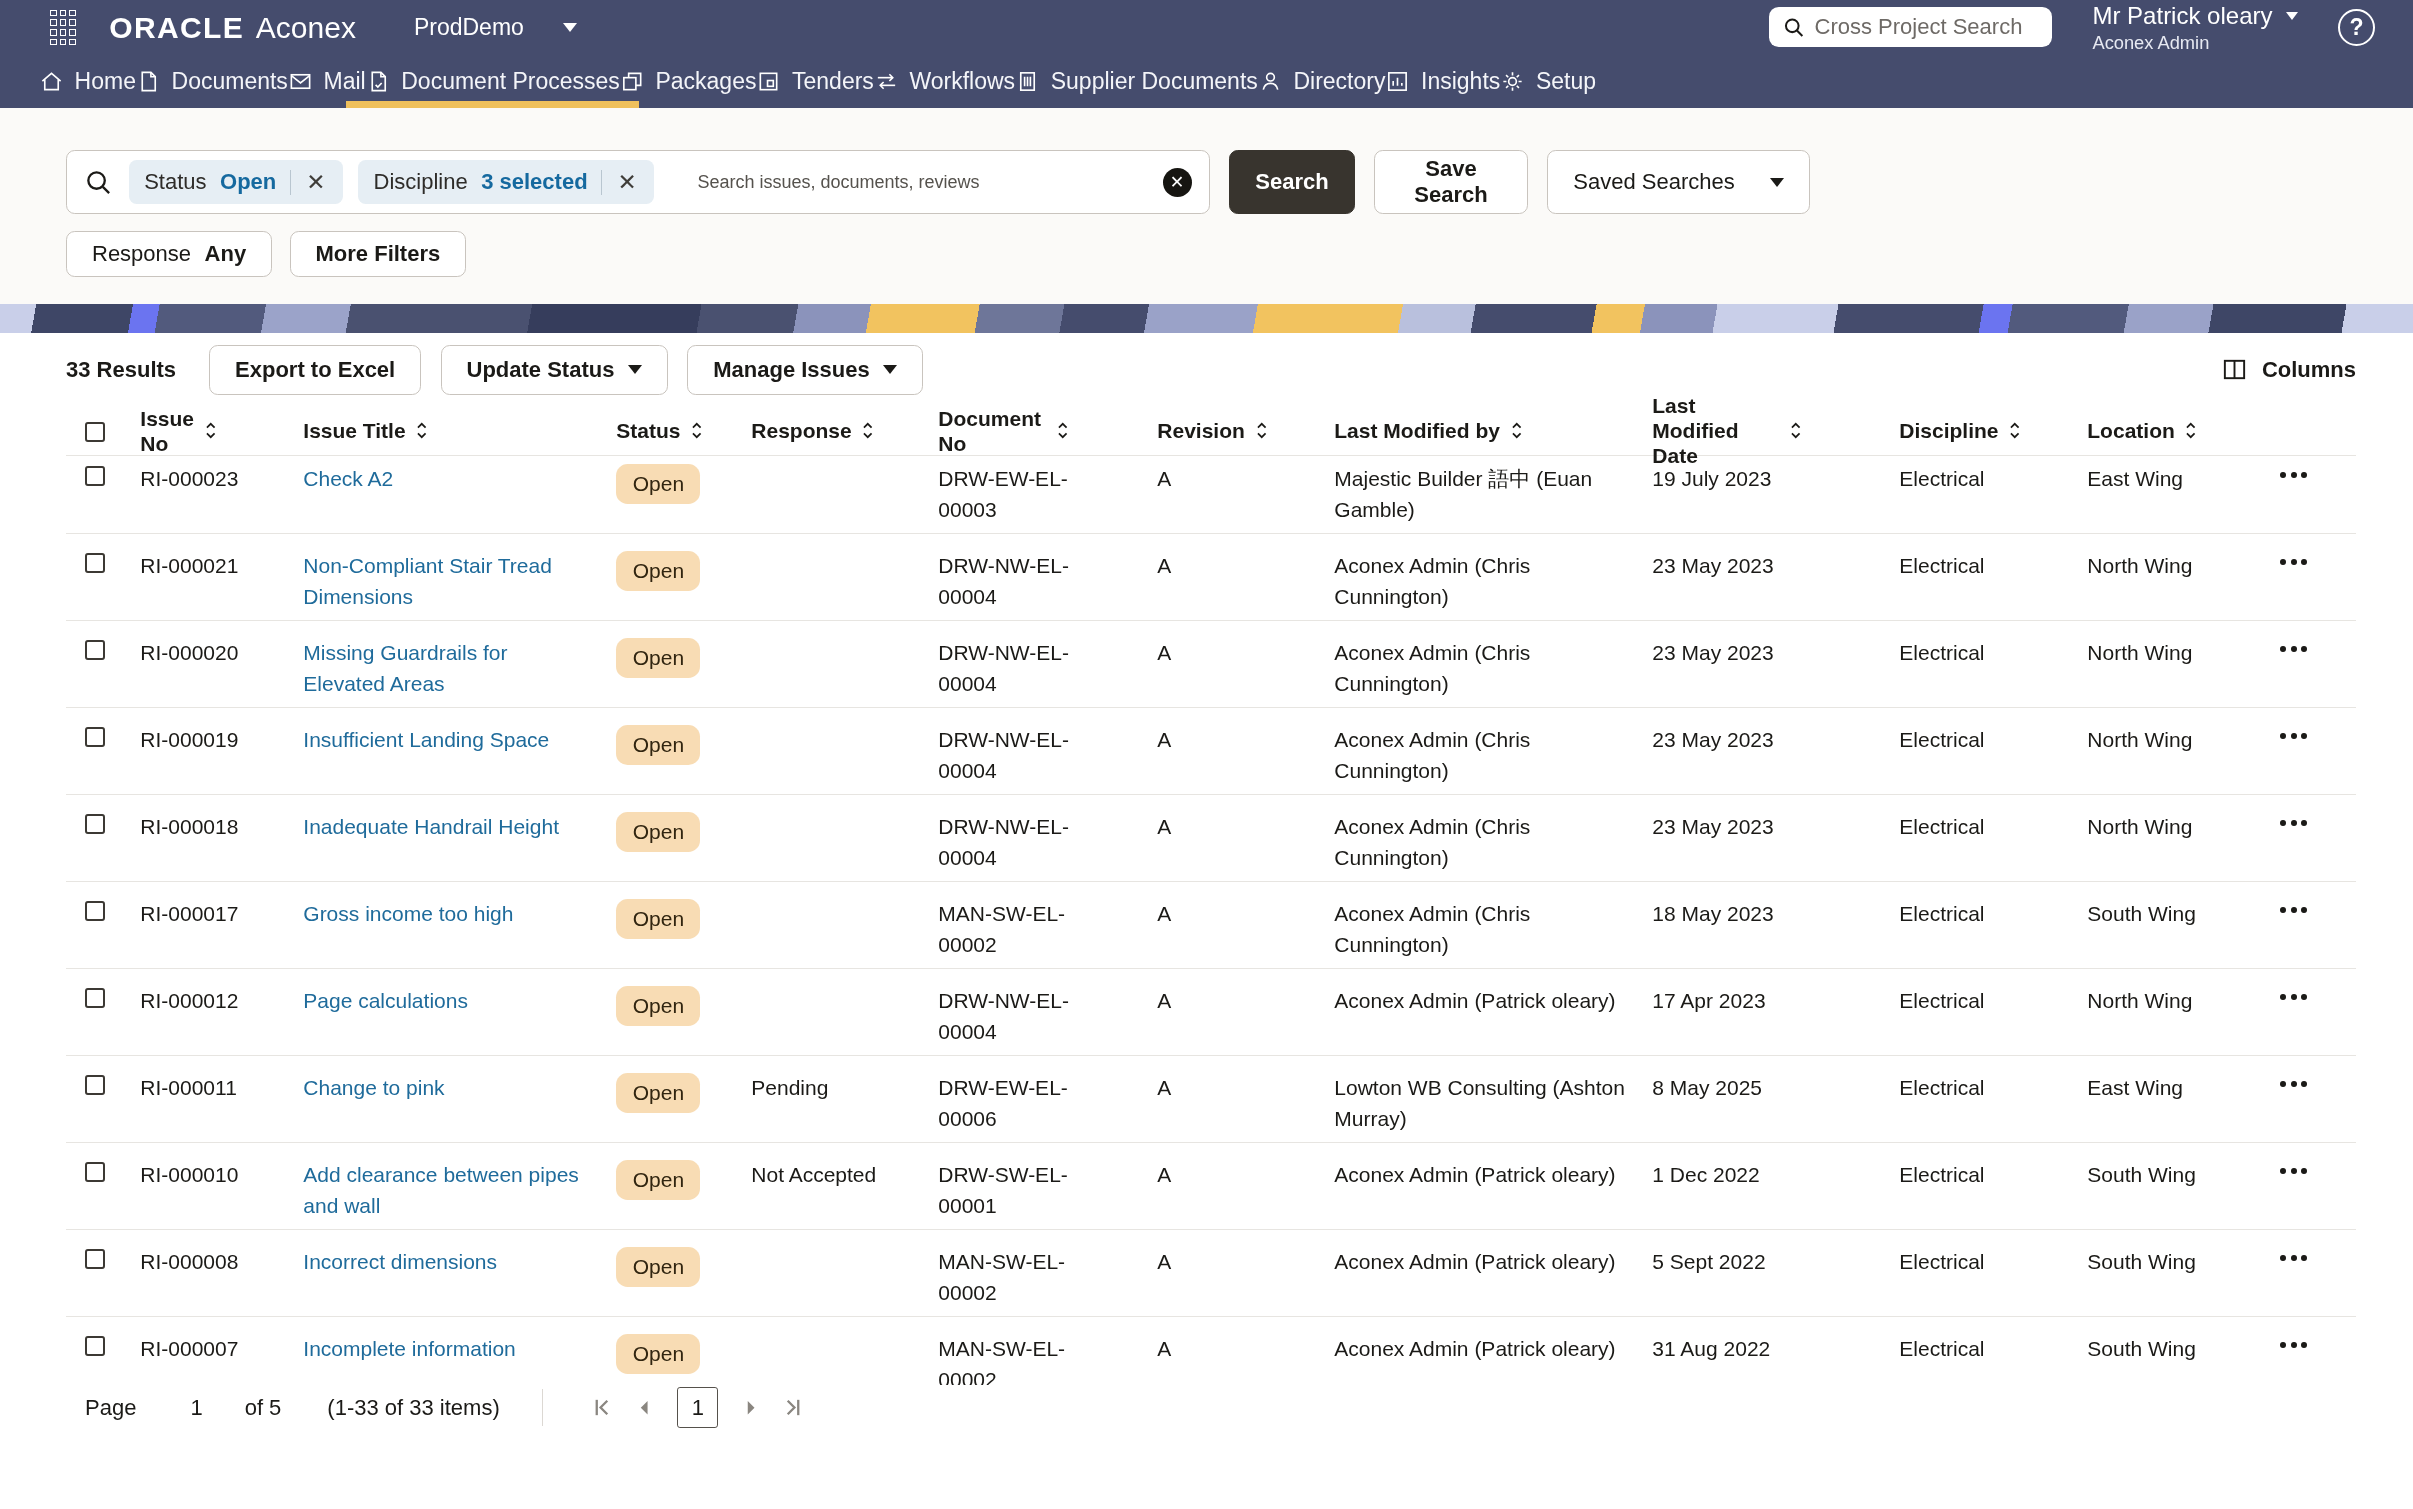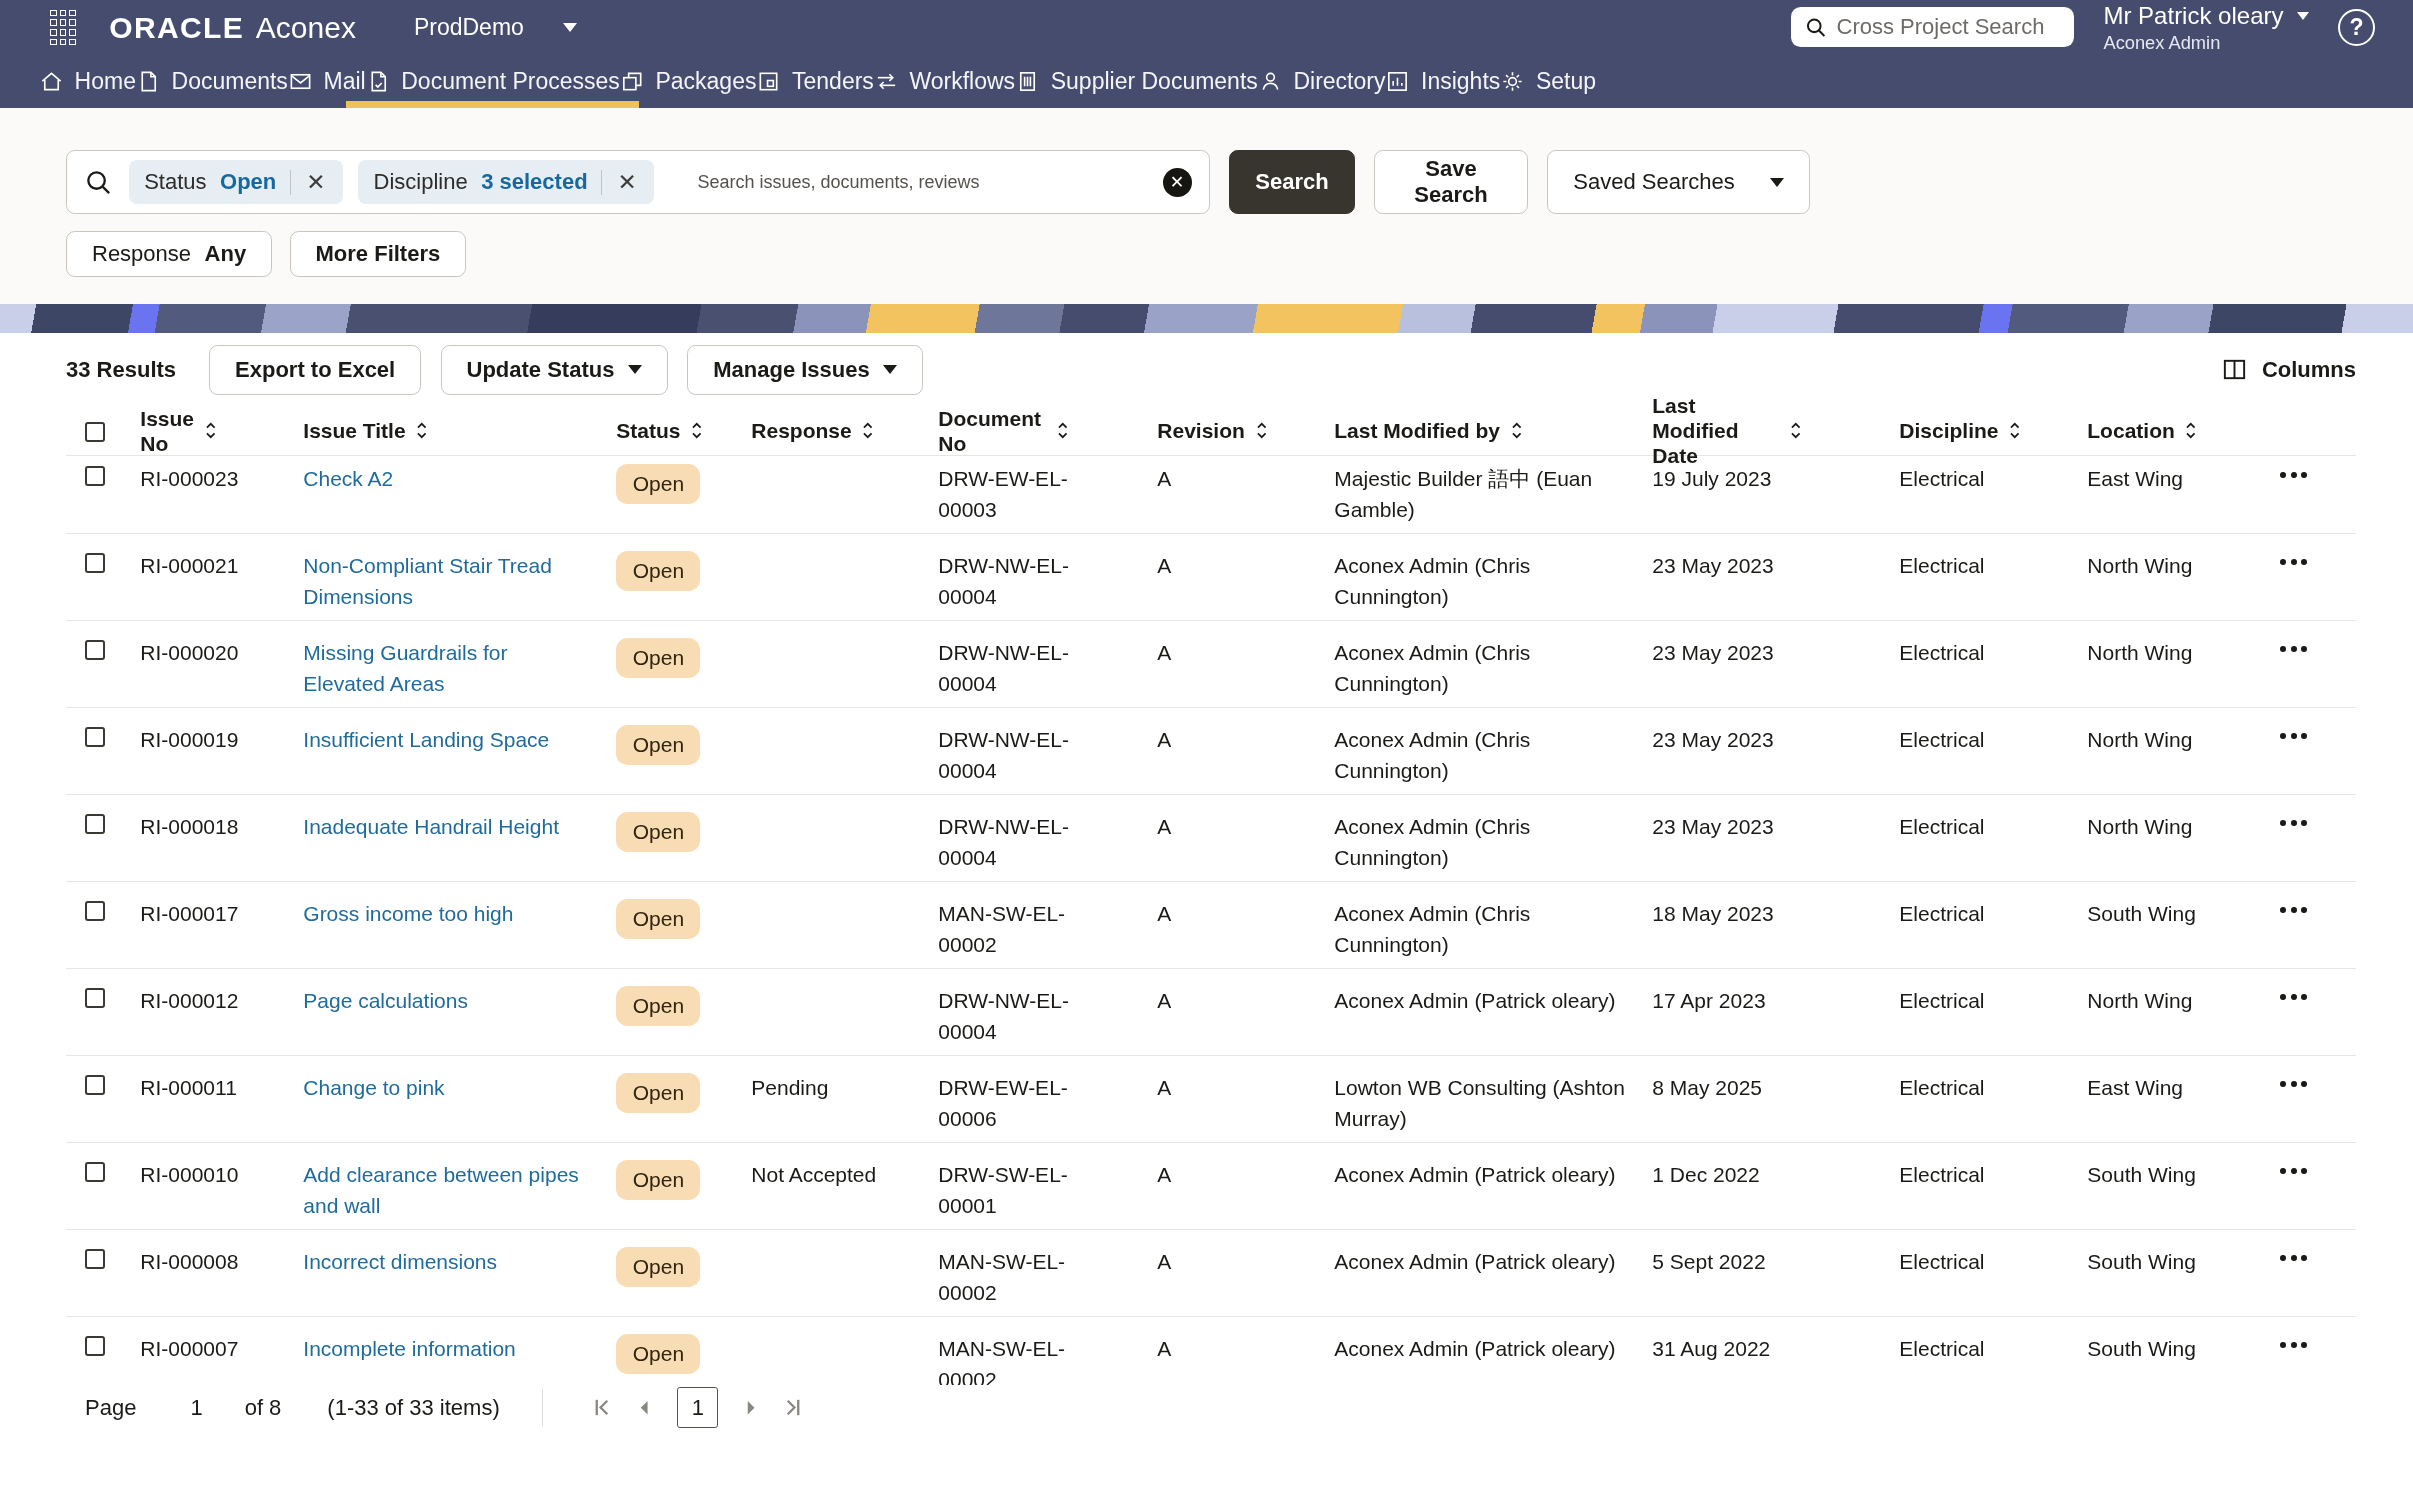--- a/index.html
+++ b/index.html
@@ -11,21 +11,21 @@
   .hdr-top { height:55px; display:flex; align-items:center; padding:0 39px 0 50px; }
   .waffle { display:grid; grid-template-columns:repeat(3,6.8px); grid-template-rows:repeat(4,6.8px);
     gap:2.9px; margin-right:33px; cursor:pointer; }
   .waffle i { border:1.5px solid #fff; background:transparent; }
   .brand { display:flex; align-items:baseline; gap:11.6px; margin-right:58px; }
   .brand .oracle { font-size:30px; font-weight:700; letter-spacing:1.4px; }
   .brand .product { font-size:30px; font-weight:300; }
   .project-switcher { display:flex; align-items:center; gap:39px; font-size:23px; cursor:pointer; }
   .caret-down { width:0; height:0; border-left:7.7px solid transparent; border-right:7.7px solid transparent;
     border-top:9.7px solid #fff; display:inline-block; }
-  .hdr-right { margin-left:auto; display:flex; align-items:center; gap:29px; }
+  .hdr-right { margin-left:auto; display:flex; align-items:center; gap:40px; }
   .xps { display:flex; align-items:center; gap:9.7px; background:#fff; border-radius:9.7px;
     height:40px; width:283px; padding:0 13.5px; }
   .xps input { border:none; outline:none; font-size:22px; width:100%; color:#1b1a17;
     font-family:inherit; background:transparent; }
   .xps input::placeholder { color:#6e6a66; }
   .user-block { line-height:1.15; cursor:pointer; }
   .user-line { display:flex; align-items:center; gap:13.5px; font-size:24px; font-weight:500; }
   .user-role { font-size:18.3px; font-weight:400; color:#e7e9f2; margin-top:1.9px; }
   .help-btn { width:37px; height:37px; border:2.3px solid #fff; border-radius:50%;
     display:flex; align-items:center; justify-content:center; font-size:23px; font-weight:700; cursor:pointer; }
@@ -617,21 +617,21 @@
             <i></i>
           </span>
         </div>
   </div>
     </div>
 </section>
 
 <footer class="pagination">
   <span class="plabel">Page</span>
   <span class="pvalue">1</span>
-  <span class="poflabel">of 8</span>
+  <span class="poflabel">of 5</span>
   <span class="pitems">(1-33 of 33 items)</span>
   <span class="pg-divider"></span>
   <span class="pg-btn">
     <svg width="23" height="23" viewBox="0 0 24 24" fill="none">
         <path d="M6 4v16" stroke="#8a8680" stroke-width="2.4"></path>
         <path d="M17 5l-7 7 7 7" stroke="#8a8680" stroke-width="2.4" fill="none"></path>
       </svg>
   </span>
   <span class="pg-btn">
     <svg width="19.3" height="19.3" viewBox="0 0 20 20">

